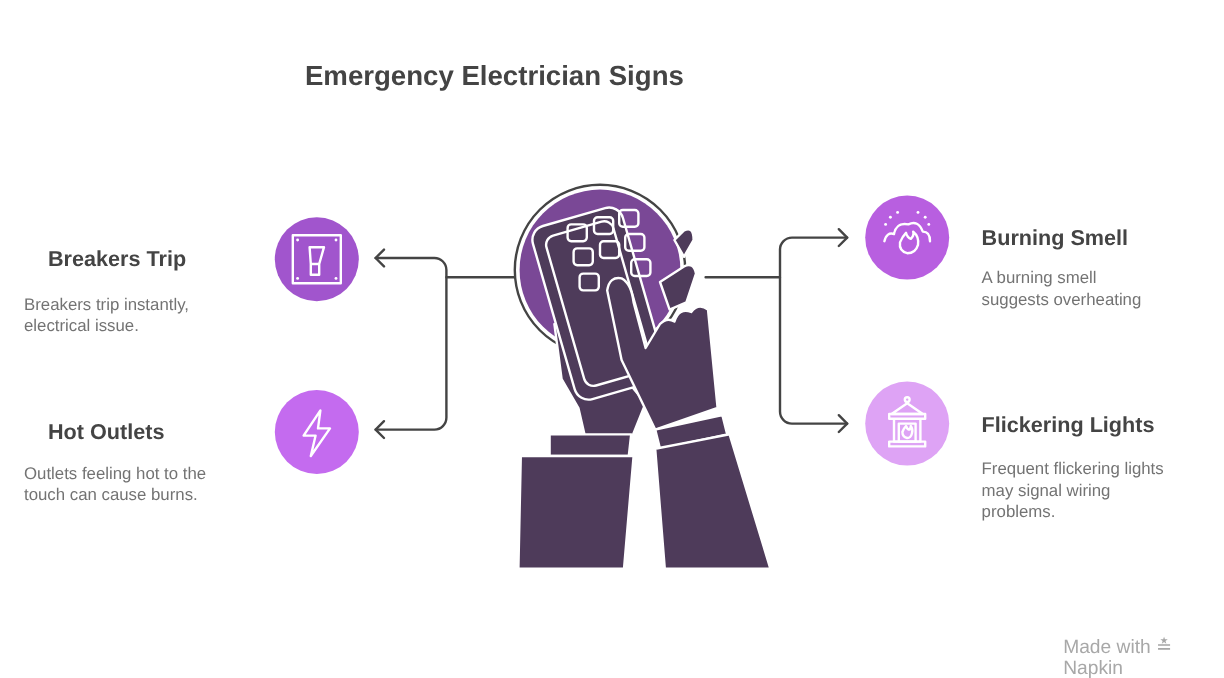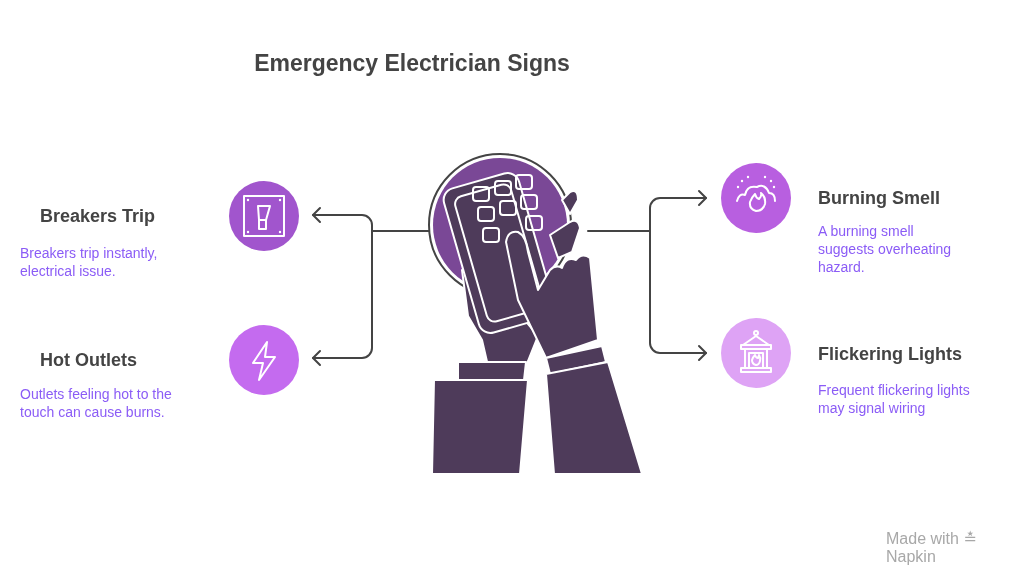--- a/index.html
+++ b/index.html
@@ -1,19 +1,19 @@
 <!DOCTYPE html>
 <html><head>
 <meta charset="utf-8">
 <style>
   html, body { margin: 0; padding: 0; background: #ffffff; }
   body { width: 1020px; height: 565px; position: relative; overflow: hidden; font-family: "Liberation Sans", sans-serif; color: #444; }
   .title { position: absolute; left: 0; width: 824px; top: 50px; text-align: center; font-size: 23px; font-weight: bold; color: #444; }
   .heading { position: absolute; font-size: 18px; font-weight: bold; color: #444; }
-  .desc { position: absolute; font-size: 14px; line-height: 18px; color: #8b5cf6; }
+  .desc { position: absolute; font-size: 14px; line-height: 18px; color: #737373; }
   .right-align { text-align: left; }
   .circle { position: absolute; width: 70px; height: 70px; border-radius: 50%; }
   .circle svg { position: absolute; left: 0; top: 0; }
   .connectors { position: absolute; left: 0; top: 0; }
   .footer { position: absolute; left: 886px; top: 529px; font-size: 16px; color: #a8a8a8; }
 </style>
 </head>
 <body>
 
 <div class="title">Emergency Electrician Signs</div>
@@ -112,39 +112,39 @@
         <circle cx="50" cy="18" r="1.2"></circle>
       <circle cx="17" cy="24" r="1.2"></circle>
         <circle cx="53" cy="24" r="1.2"></circle>
     </g>
   </svg>
 </div>
 <div class="heading" style="left:818px;top:188px;">Burning Smell</div>
 <div class="desc" style="left:818px;top:222px;width:190px;">
   <div>A burning smell</div>
   <div>suggests overheating</div>
-  <div>hazard.</div>
 </div>
 
 <div class="circle" style="left:721px;top:318px;background:#dea3f5;">
   <svg width="70" height="70" viewBox="0 0 70 70">
     <g fill="none" stroke="#fff" stroke-width="2" stroke-linejoin="round">
       <circle cx="35" cy="15" r="2"></circle>
       <path d="M22 27 L35 18 L48 27 Z"></path>
       <rect x="20" y="27" width="30" height="4"></rect>
       <path d="M24 31 L24 50 L46 50 L46 31"></path>
       <path d="M28 35 L42 35 L42 50 L28 50 Z"></path>
       <path d="M20 50 L50 50 L50 54 L20 54 Z"></path>
       <path d="M35 47 Q31 46 31 42 Q32 39 34 37 Q35 40 37 40 Q38 38 38 37 Q40 40 39 43 Q38 47 35 47 Z"></path>
     </g>
   </svg>
 </div>
 <div class="heading" style="left:818px;top:344px;">Flickering Lights</div>
 <div class="desc" style="left:818px;top:381px;width:190px;">
   <div>Frequent flickering lights</div>
   <div>may signal wiring</div>
+  <div>problems.</div>
 </div>
 
 <div class="footer">
   <span>Made with</span>
   <span>≛</span>
   <span>Napkin</span>
 </div>
 
 </body></html>

